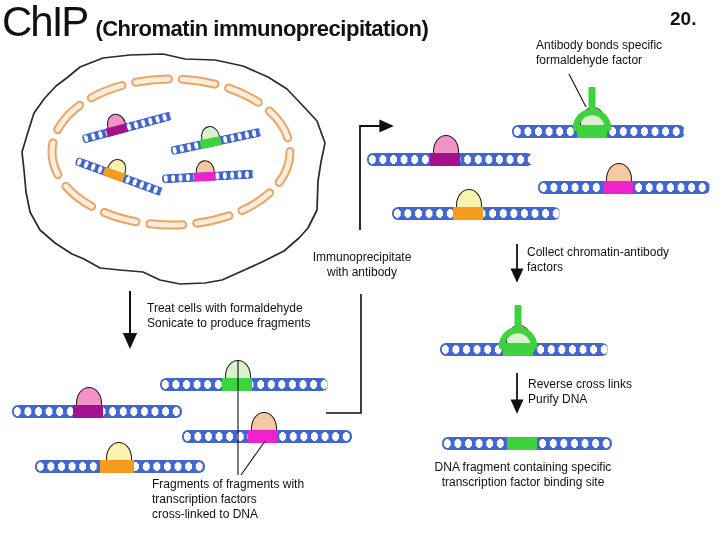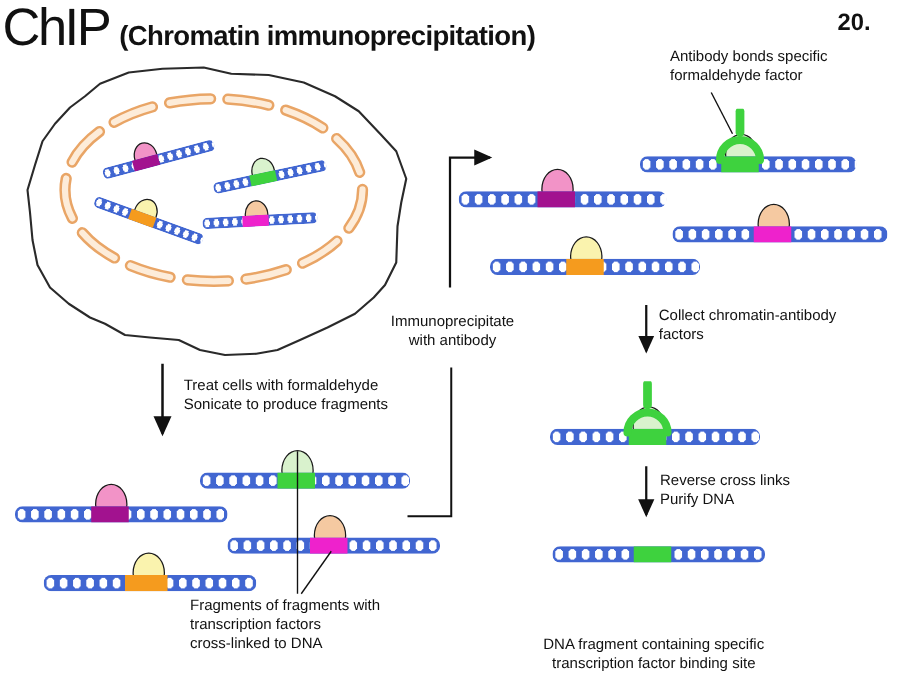--- a/index.html
+++ b/index.html
@@ -13,21 +13,21 @@
   #slide-number{position:absolute;left:670px;top:8px;font-size:19px;font-weight:bold;z-index:6;}
   
   .lbl{position:absolute;font-size:12px;line-height:15px;z-index:5;white-space:nowrap;}
   .lbl.center{text-align:center;}
   #lbl-antibody{left:516px;top:38px;margin-left:20px;}
   #lbl-immuno{left:293px;top:250px;width:138px;text-align:center;}
   #lbl-treat{left:147px;top:301px;}
   #lbl-collect{left:527px;top:245px;}
   #lbl-reverse{left:528px;top:377px;}
   #lbl-fragments{left:152px;top:477px;}
-  #lbl-dnafrag{left:412px;top:460px;width:222px;margin-top:48px;}
+  #lbl-dnafrag{left:412px;top:460px;width:222px;}
   
   .frag{position:absolute;z-index:2;}
   .frag-sm{position:absolute;z-index:2;}
   .dna{position:relative;height:13px;width:100%;border-radius:6px;overflow:hidden;
        background-color:#4166d1;
        background-image:radial-gradient(3.3px 4.6px at 50% 50%, #ffffff 99%, rgba(0,0,0,0) 100%);
        background-size:10.6px 13px;}
   .dna-sm{position:relative;height:9px;width:100%;border-radius:4px;overflow:hidden;
        background-color:#4166d1;
        background-image:radial-gradient(2.2px 3.1px at 50% 50%, #ffffff 99%, rgba(0,0,0,0) 100%);

